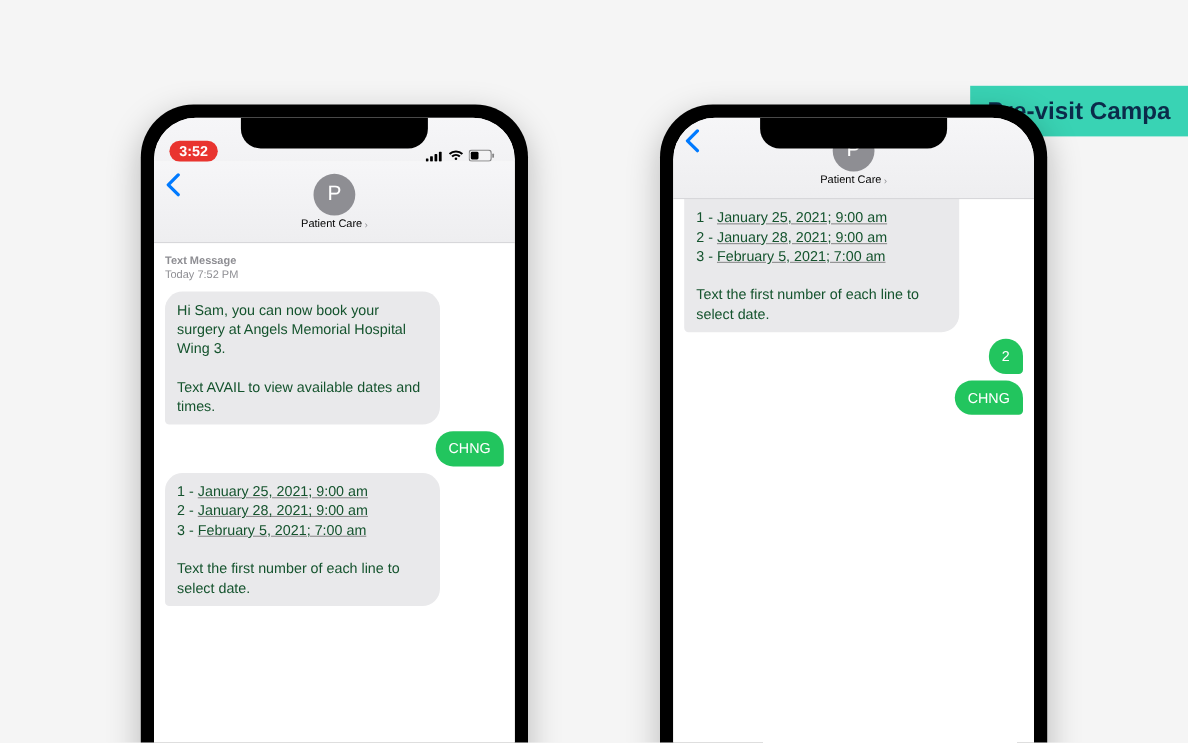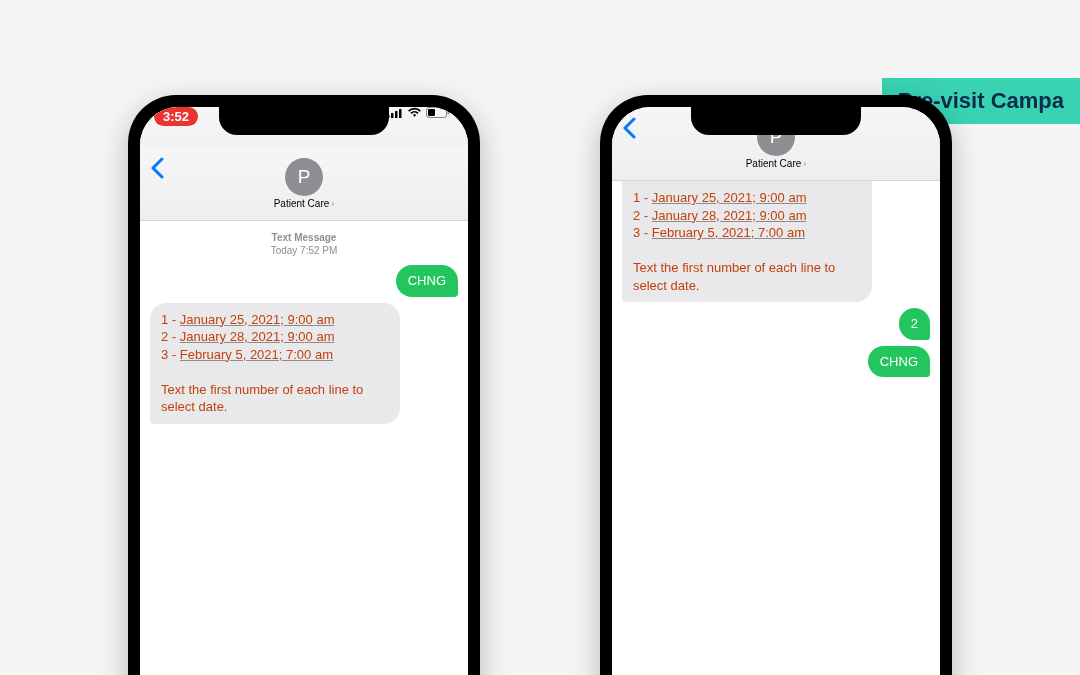--- a/index.html
+++ b/index.html
@@ -58,21 +58,21 @@
     width: 170px;
     height: 28px;
     background: #000;
     border-bottom-left-radius: 18px;
     border-bottom-right-radius: 18px;
     z-index: 10;
   }
   .status-bar {
     height: 40px;
     display: flex;
-    align-items: flex-start;
+    align-items: flex-end;
     justify-content: space-between;
     padding: 0 18px 0 14px;
     background: linear-gradient(#f6f6f8, #f2f2f4);
     position: relative;
   }
   .time-pill {
     background: #e9342f;
     color: #fff;
     font-size: 13px;
     font-weight: 600;
@@ -132,39 +132,38 @@
   .messages {
     flex: 1;
     overflow: hidden;
     padding: 6px 10px 4px;
     background: #fff;
     display: flex;
     flex-direction: column;
     gap: 6px;
   }
   .timestamp-row {
-    text-align: center;
     color: #8e8e93;
     font-size: 10px;
     line-height: 1.3;
     margin: 4px 0 2px;
   }
   .timestamp-row .ts-label { font-weight: 600; display: block; }
   .bubble {
     max-width: 250px;
     padding: 8px 11px;
     border-radius: 16px;
     font-size: 13px;
     line-height: 1.35;
     white-space: pre-wrap;
     word-wrap: break-word;
   }
   .bubble.in {
     background: #e9e9eb;
-    color: #c2410c;
+    color: #14532d;
     align-self: flex-start;
     border-bottom-left-radius: 4px;
   }
   .bubble.out {
     background: #2ecc40;
     background: #22c55e;
     color: #fff;
     align-self: flex-end;
     border-bottom-right-radius: 4px;
     padding: 7px 12px;
@@ -224,20 +223,23 @@
             <span class="chev">›</span>
           </div>
         </div>
       </div>
 
       <div class="messages">
         <div class="timestamp-row">
           <span class="ts-label">Text Message</span>
           <span>Today 7:52 PM</span>
         </div>
+        <div class="bubble in">Hi Sam, you can now book your surgery at Angels Memorial Hospital Wing 3.
+
+Text AVAIL to view available dates and times.</div>
         <div class="bubble out">CHNG</div>
         <div class="bubble in">1 - <span class="udl">January 25, 2021; 9:00 am</span><br>2 - <span class="udl">January 28, 2021; 9:00 am</span><br>3 - <span class="udl">February 5, 2021; 7:00 am</span><br><br>Text the first number of each line to select date.</div>
       </div>
 
     </div>
   </div>
 
   <div class="phone-frame">
     <div class="phone-screen">
       <div class="notch"></div>

